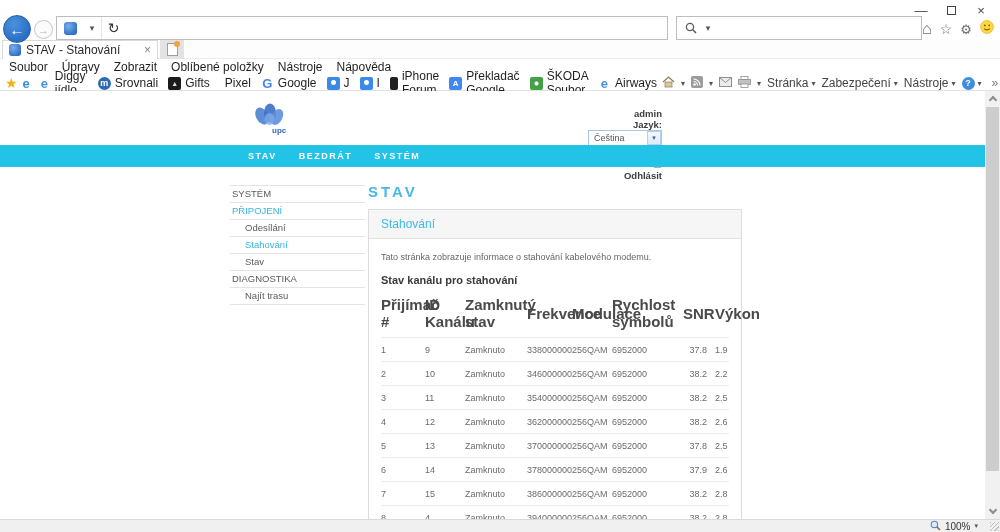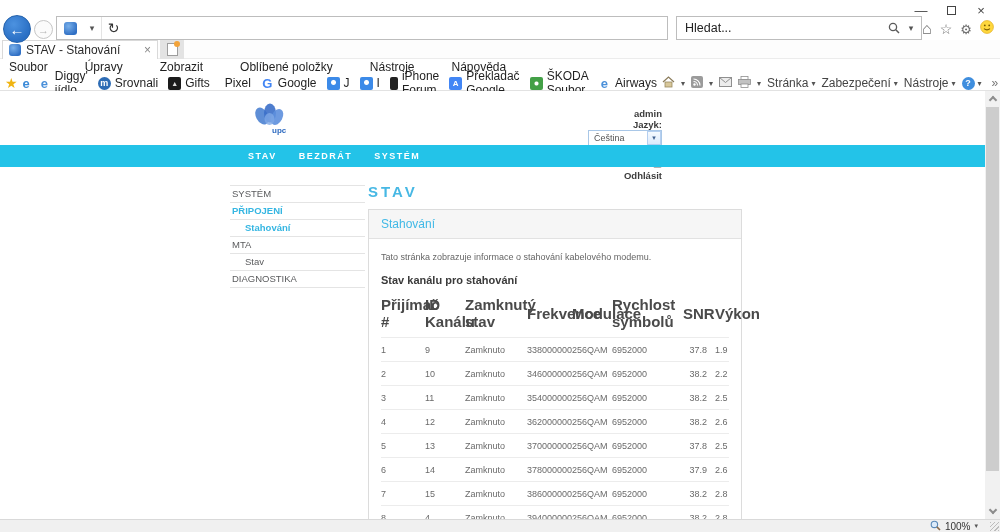--- a/index.html
+++ b/index.html
@@ -49,21 +49,21 @@
     border:1px solid #d9d9d9; border-bottom:none; display:flex; align-items:center; padding:0 6px; gap:5px; }
   .tab-favicon { width:12px; height:12px; border-radius:3px; flex:0 0 auto;
     background:radial-gradient(circle at 35% 32%, #79b0ea, #2f6fc4 75%); }
   .tab-title { flex:1; font-size:12px; color:#2b2b2b; white-space:nowrap; overflow:hidden; }
   .tab-close { color:#888; font-size:12px; }
   .newtab-btn { position:absolute; left:160px; top:0; width:24px; height:19px; background:#e3e3e3;
     display:flex; align-items:center; justify-content:center; }
   .newtab-page { width:11px; height:13px; background:#fff; border:1px solid #9d9d9d; position:relative; }
   .newtab-page::after { content:""; position:absolute; right:-3px; top:-3px; width:6px; height:6px; border-radius:50%; background:#f2a33a; }
 
-  .menu-bar { position:absolute; top:59px; left:2px; display:flex; font-size:12px; color:#1f1f1f; height:16px; align-items:center;gap:23px; }
+  .menu-bar { position:absolute; top:59px; left:2px; display:flex; font-size:12px; color:#1f1f1f; height:16px; align-items:center; }
   .menu-item { padding:0 7px; }
 
   .fav-bar { position:absolute; top:75px; left:0; width:1000px; height:16px; display:flex; align-items:center; font-size:12px; color:#1f1f1f; }
   .favbar-star { color:#f0b411; font-size:14px; padding:0 2px 0 5px; }
   .favbar-e { color:#3a8ad8; font-weight:bold; font-size:13px; padding:0 3px; }
   .fav-item { display:flex; align-items:center; gap:4px; padding:0 5px; }
   .fav-ico { width:13px; height:13px; border-radius:2px; display:flex; align-items:center; justify-content:center;
     font-size:8px; color:#fff; font-weight:bold; flex:0 0 auto; }
   .fav-ico.ie { background:none; color:#4a90d9; font-size:13px; }
   .fav-ico.srovnali { background:#2d6cb5; border-radius:50%; font-size:9px; }
@@ -96,21 +96,21 @@
     color:#41618f; font-size:7px; display:flex; align-items:center; justify-content:center; }
   .sess-sep { color:#999; }
 
   .site-nav { position:absolute; left:0; top:54px; width:985px; height:22px; background:#23c3e8;
     display:flex; align-items:center; padding-left:248px; gap:22px; }
   .site-nav-item { color:#fff; font-size:9px; font-weight:bold; letter-spacing:1.5px; }
 
   .sidebar { position:absolute; left:230px; top:94px; width:135px; border-top:1px solid #e4e4e4; }
   .side-item { height:17px; line-height:16px; border-bottom:1px solid #e4e4e4; font-size:9.5px; color:#5a5b5d; padding-left:2px; }
   .side-item.sub { padding-left:15px; }
-  .side-item.active { color:#35b6e2; font-weight:bold; }
+  .side-item.active { color:#35b6e2; font-weight:normal; }
 
   .main { position:absolute; left:368px; top:92px; width:374px; }
   .main-title { font-size:15px; color:#47b8e4; letter-spacing:3px; font-weight:bold; }
   .panel { margin-top:9px; border:1px solid #dcdcdc; background:#fff; }
   .panel-header { background:#f6f6f6; border-bottom:1px solid #e2e2e2; padding:7px 12px; font-size:12px; color:#41b9e6; }
   .panel-body { padding:2px 12px 10px; }
   .desc { font-size:9px; color:#666; margin:11px 0 12px; }
   .table-title { font-size:11px; font-weight:bold; color:#3a3a3a; margin-bottom:2px; }
   table { width:100%; border-collapse:collapse; table-layout:fixed; }
   th { font-size:15px; color:#4a4a4a; text-align:left; padding:8px 0 7px; font-weight:bold; }
@@ -154,21 +154,20 @@
       <span>→</span>
     </div>
 
   <div class="addr-bar">
     <span class="addr-favicon"></span>
     <span class="addr-drop">▾</span>
     <span class="addr-refresh">↻</span>
   </div>
 
   <div class="search-box">
-    <span class="search-text">Hledat...</span>
     <span class="search-mag">
       <svg width="12" height="12" viewBox="0 0 12 12">
           <circle cx="5" cy="5" r="3.6" fill="none" stroke="#5a5a5a" stroke-width="1.3"></circle>
           <line x1="7.8" y1="7.8" x2="11" y2="11" stroke="#5a5a5a" stroke-width="1.5"></line>
         </svg>
     </span>
     <span class="search-drop">▾</span>
   </div>
 
   <div class="top-icons">
@@ -336,24 +335,25 @@
 
   <div class="site-nav">
     <span class="site-nav-item">STAV</span>
     <span class="site-nav-item">BEZDRÁT</span>
     <span class="site-nav-item">SYSTÉM</span>
   </div>
 
   <div class="sidebar">
     <div class="side-item">SYSTÉM</div>
     <div class="side-item active">PŘIPOJENÍ</div>
+    <div class="side-item sub">Odesílání</div>
     <div class="side-item sub active">Stahování</div>
-    <div class="side-item">MTA</div>
     <div class="side-item sub">Stav</div>
     <div class="side-item">DIAGNOSTIKA</div>
+    <div class="side-item sub">Najít trasu</div>
   </div>
 
   <div class="main">
     <div class="main-title">STAV</div>
 
     <div class="panel">
       <div class="panel-header">Stahování</div>
       <div class="panel-body">
         <div class="desc">Tato stránka zobrazuje informace o stahování kabelového modemu.</div>
         <div class="table-title">Stav kanálu pro stahování</div>

